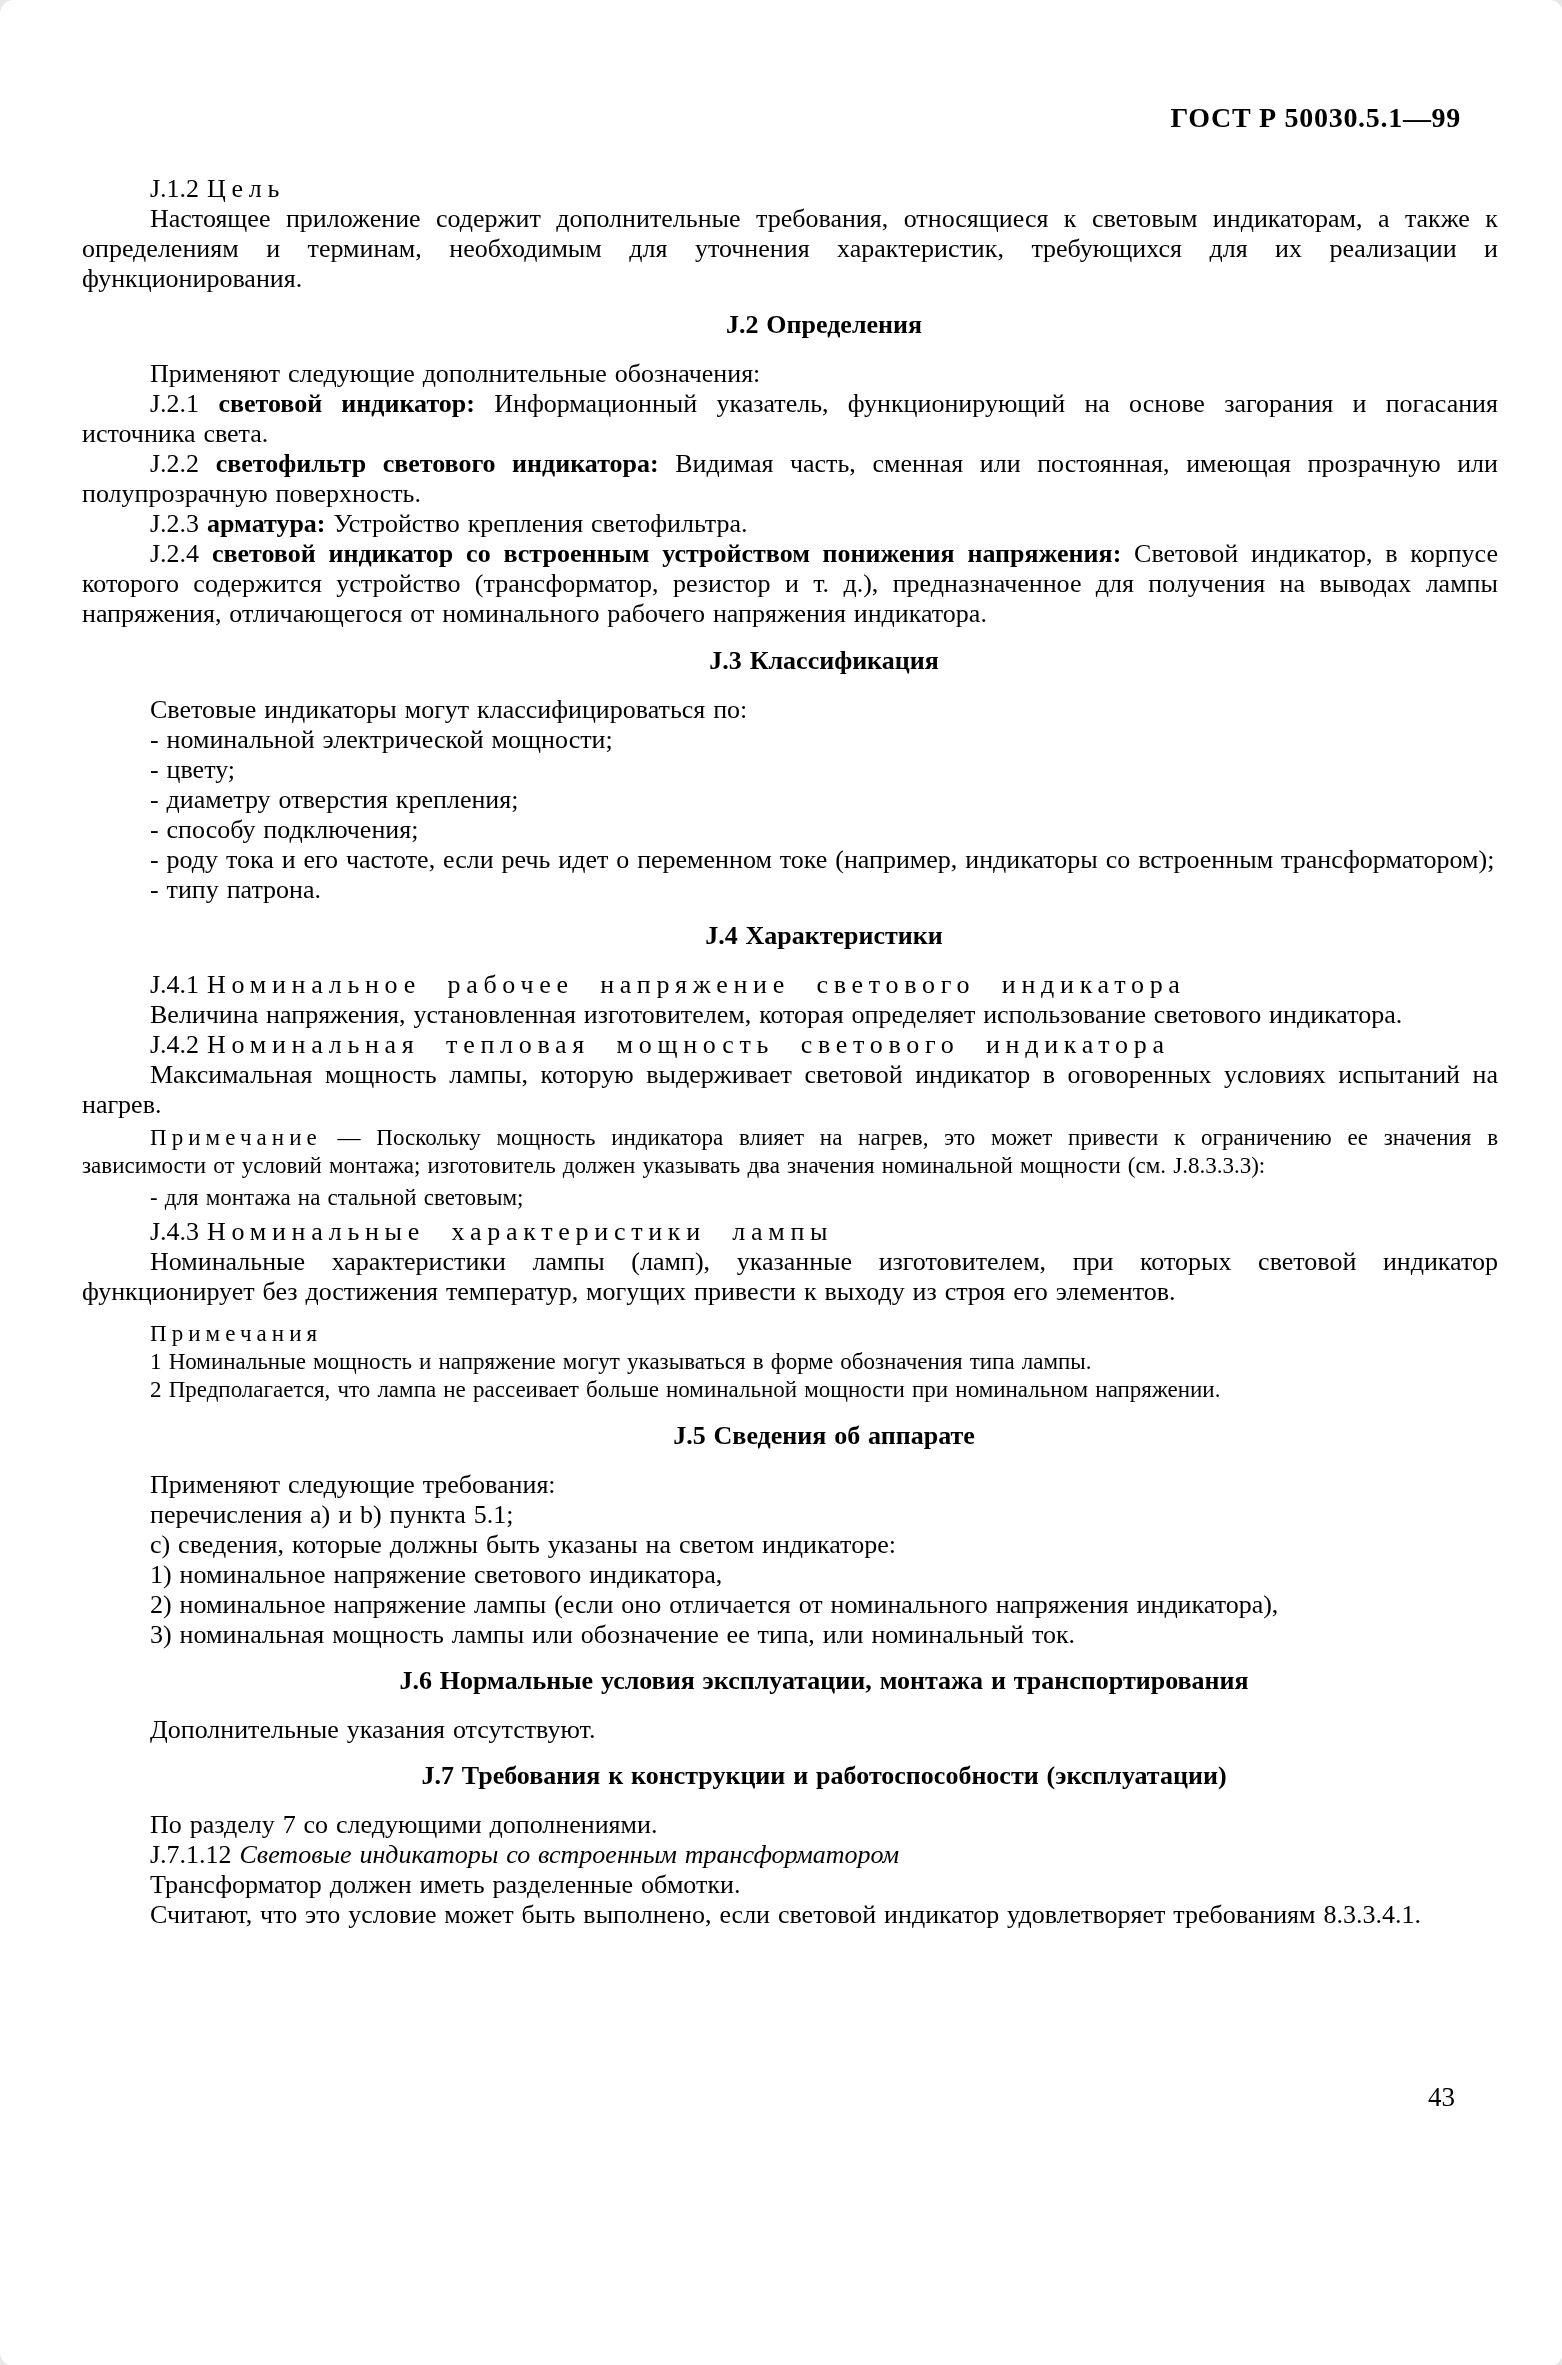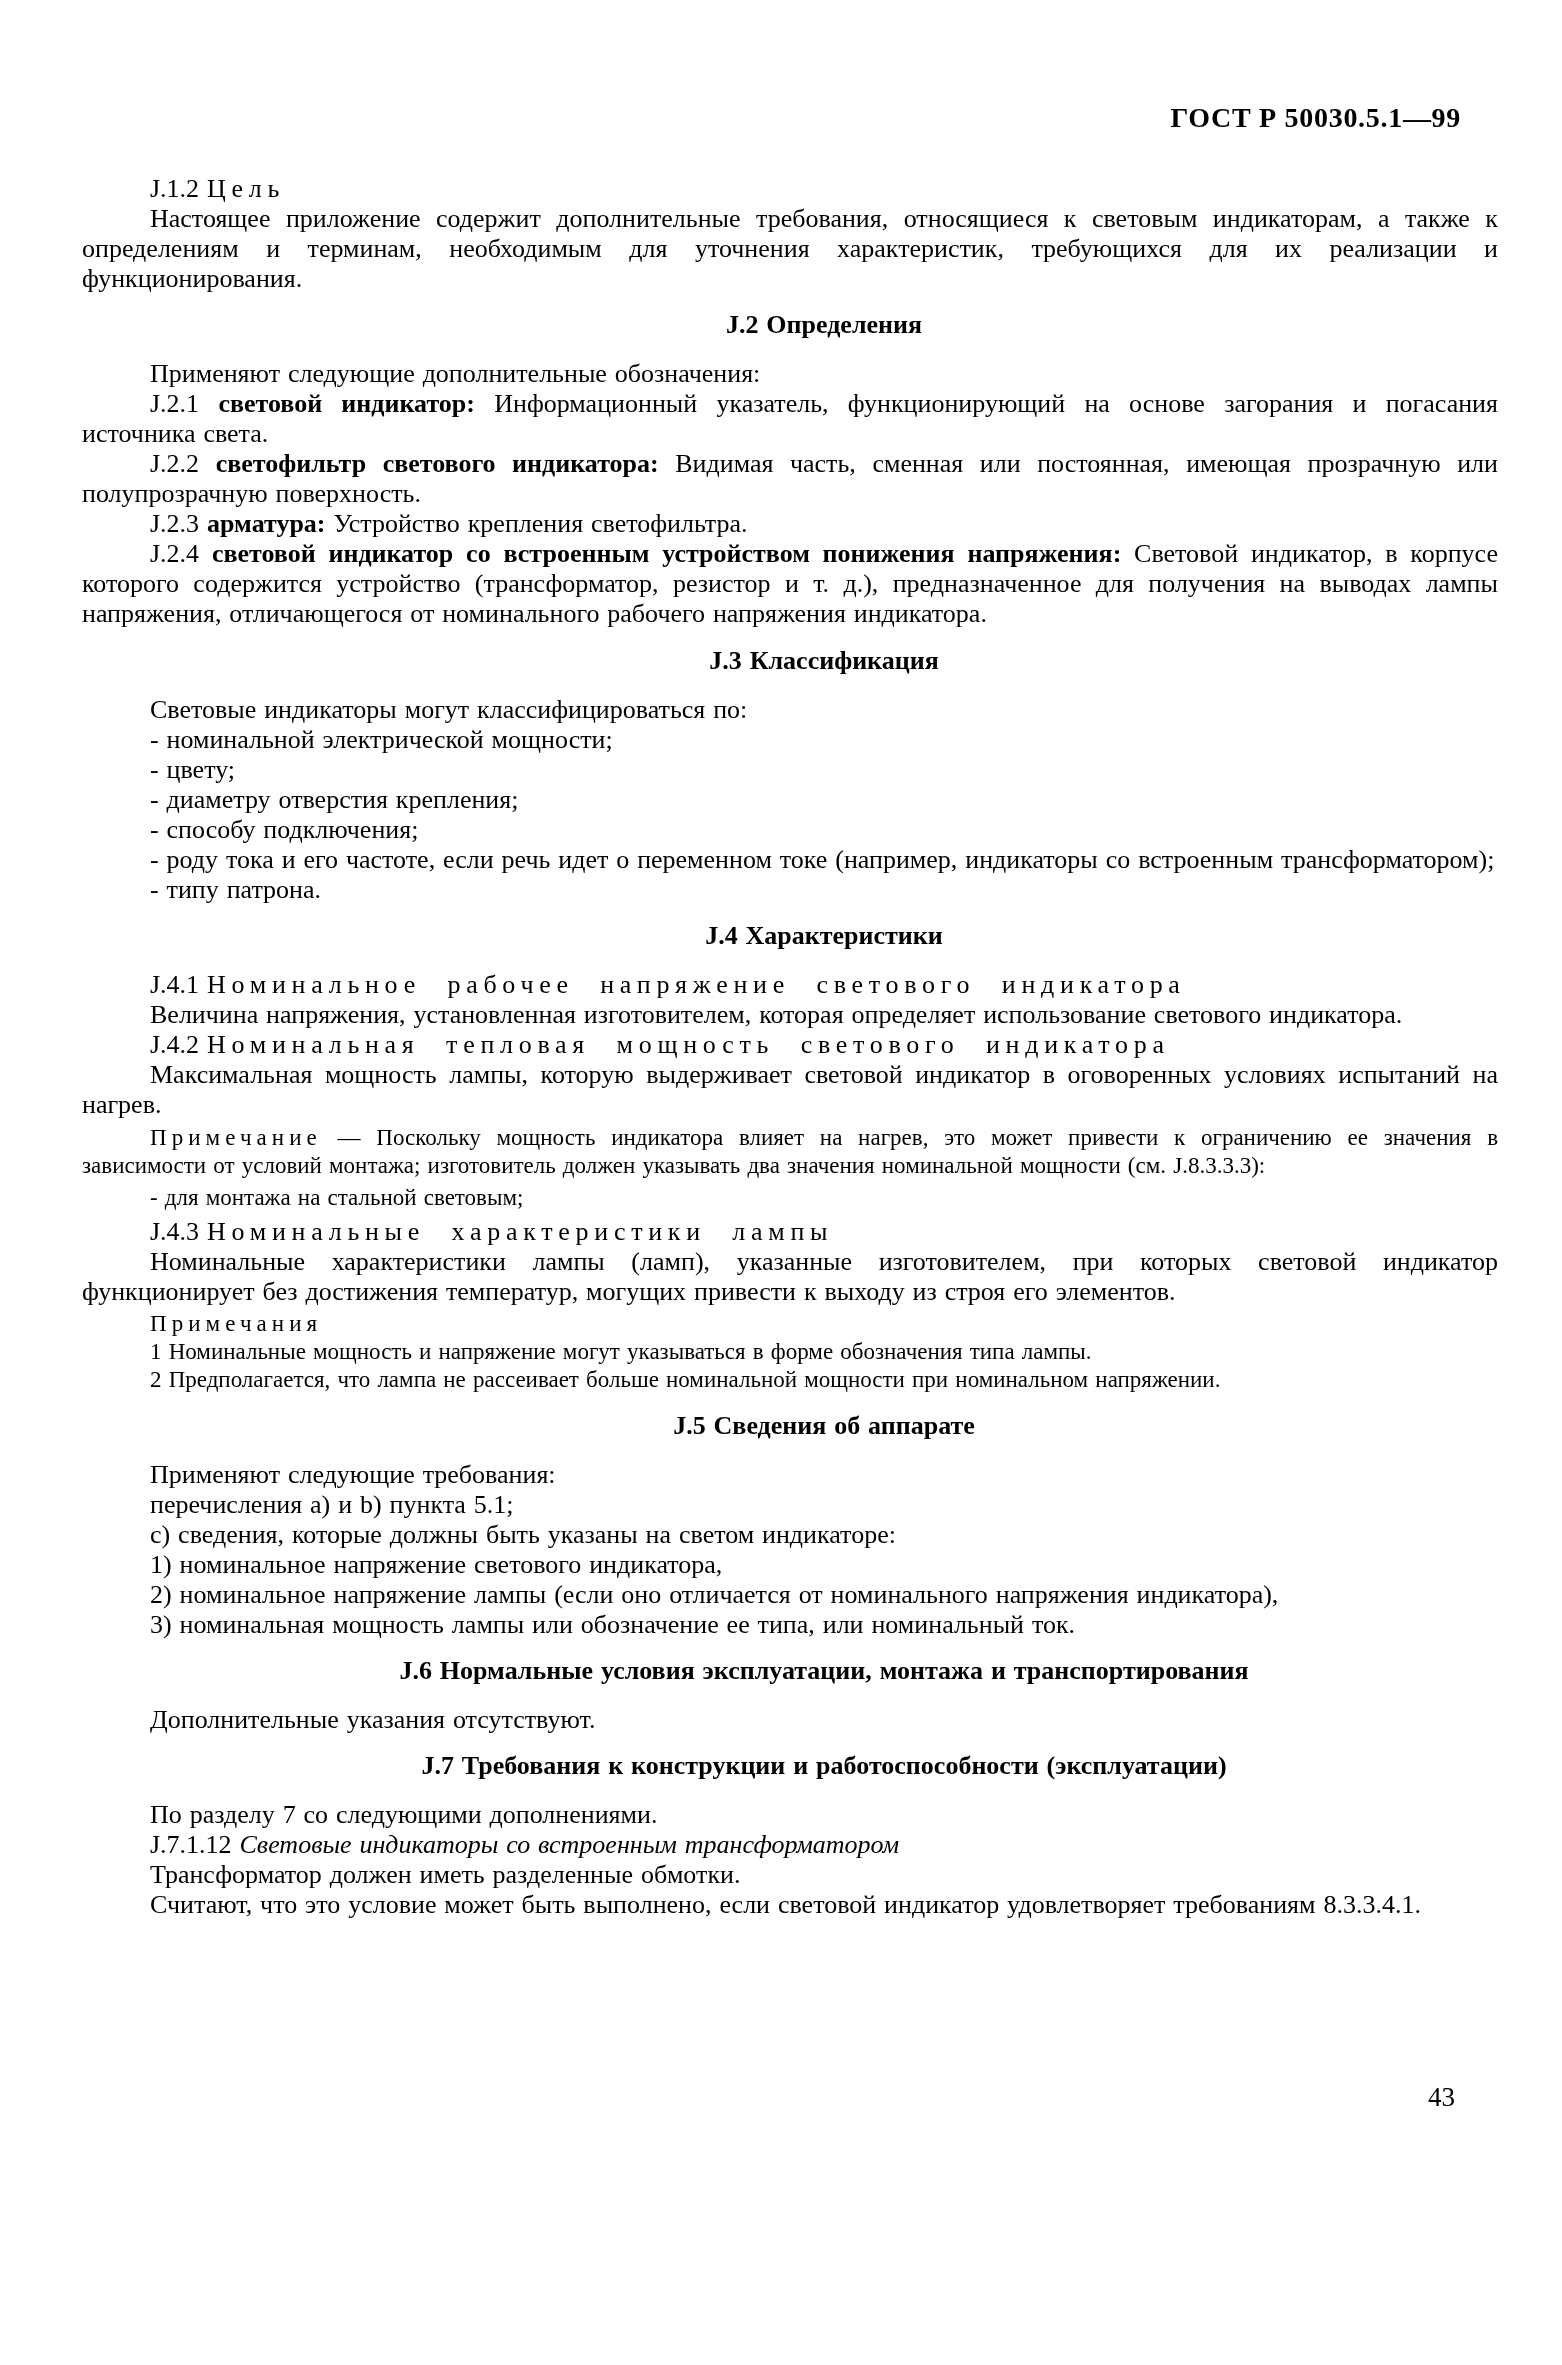--- a/index.html
+++ b/index.html
@@ -8,20 +8,21 @@
     background: #e8e8e8;
   }
   .page {
     position: relative;
     width: 1563px;
     height: 2366px;
     background: #ffffff;
     color: #000000;
     font-family: "Liberation Serif", serif;
     overflow: hidden;
+    border-radius: 14px;
   }
   .std-header {
     position: absolute;
     top: 102px;
     right: 102px;
     font-size: 28px;
     font-weight: 700;
     letter-spacing: 0.7px;
     white-space: nowrap;
   }
@@ -86,21 +87,21 @@
       <p class="para"><span>- типу патрона.</span></p>
       <p class="sec-h"><span>J.4 Характеристики</span></p>
       <p class="para sub-h"><span>J.4.1 </span><span class="sp">Номинальное рабочее напряжение светового индикатора</span></p>
       <p class="para"><span>Величина напряжения, установленная изготовителем, которая определяет использование светового индикатора.</span></p>
       <p class="para sub-h"><span>J.4.2 </span><span class="sp">Номинальная тепловая мощность светового индикатора</span></p>
       <p class="para"><span>Максимальная мощность лампы, которую выдерживает световой индикатор в оговоренных условиях испытаний на нагрев.</span></p>
       <p class="note" style="margin-top: 4.1px;"><span class="sp">Примечание</span><span> — Поскольку мощность индикатора влияет на нагрев, это может привести к ограничению ее значения в зависимости от условий монтажа; изготовитель должен указывать два значения номинальной мощности (см. J.8.3.3.3):</span></p>
       <p class="note" style="margin-top: 4.1px;"><span>- для монтажа на стальной световым;</span></p>
       <p class="para sub-h" style="margin-top: 5.4px;"><span>J.4.3 </span><span class="sp">Номинальные характеристики лампы</span></p>
       <p class="para"><span>Номинальные характеристики лампы (ламп), указанные изготовителем, при которых световой индикатор функционирует без достижения температур, могущих привести к выходу из строя его элементов.</span></p>
-      <p class="note" style="margin-top: 3px;"><span class="sp">Примечания</span></p>
+      <p class="note" style="margin-top: 13px;"><span class="sp">Примечания</span></p>
       <p class="note"><span>1 Номинальные мощность и напряжение могут указываться в форме обозначения типа лампы.</span></p>
       <p class="note"><span>2 Предполагается, что лампа не рассеивает больше номинальной мощности при номинальном напряжении.</span></p>
       <p class="sec-h"><span>J.5 Сведения об аппарате</span></p>
       <p class="para"><span>Применяют следующие требования:</span></p>
       <p class="para"><span>перечисления a) и b) пункта 5.1;</span></p>
       <p class="para"><span>c) сведения, которые должны быть указаны на светом индикаторе:</span></p>
       <p class="para"><span>1) номинальное напряжение светового индикатора,</span></p>
       <p class="para"><span>2) номинальное напряжение лампы (если оно отличается от номинального напряжения индикатора),</span></p>
       <p class="para"><span>3) номинальная мощность лампы или обозначение ее типа, или номинальный ток.</span></p>
       <p class="sec-h"><span>J.6 Нормальные условия эксплуатации, монтажа и транспортирования</span></p>

